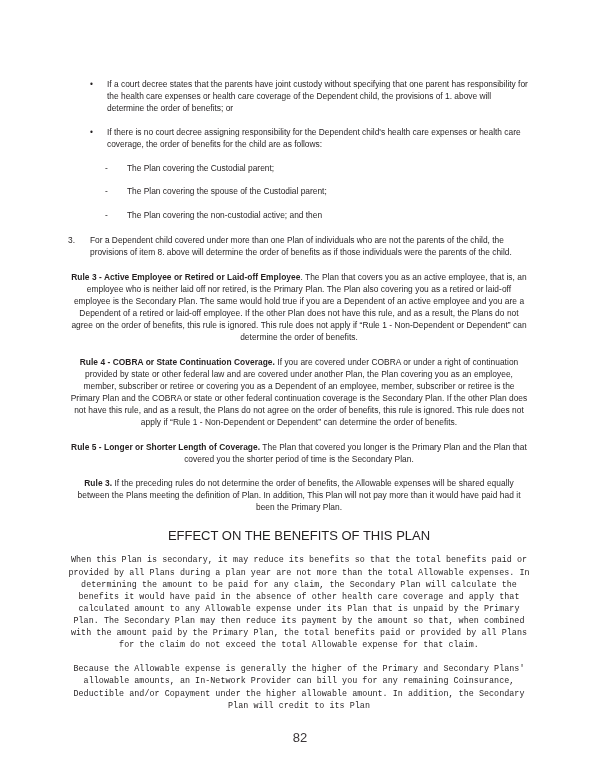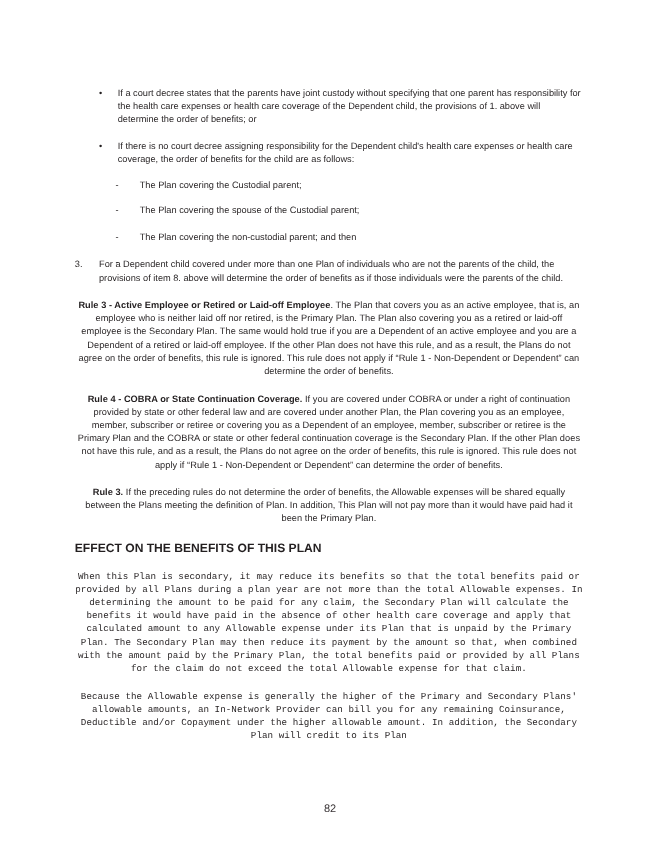--- a/index.html
+++ b/index.html
@@ -106,36 +106,37 @@
     top: 0;
     font-size: 8.4px;
     line-height: 12.05px;
   }
 
   
   .lead {
     font-weight: bold;
   }
   .section-heading {
-    font-size: 11px;
-    line-height: 12.05px;
-    font-weight: bold;
-    margin: 0;
-    color: #231f20;
+    font-size: 13px;
+    line-height: 12.05px;
+    font-weight: normal;
+    margin: 0;
+    color: #231f20;
+    text-align: center;
   }
   .section-heading.gap { margin-top: 16.5px; }
 
   
   .page-number {
     position: absolute;
     left: 0;
     top: 730px;
     width: 600px;
     text-align: center;
-    font-size: 10px;
+    font-size: 13px;
     color: #3a3537;
     font-family: "Liberation Sans", sans-serif;
   }
 </style>
 </head>
 <body>
 
 <div class="page">
   <div class="content">
 
@@ -154,21 +155,21 @@
       <li class="dash-item">
         <span class="dash-marker">-</span>
         <span>The Plan covering the Custodial parent;</span>
       </li>
       <li class="dash-item">
         <span class="dash-marker">-</span>
         <span>The Plan covering the spouse of the Custodial parent;</span>
       </li>
       <li class="dash-item">
         <span class="dash-marker">-</span>
-        <span>The Plan covering the non-custodial parent; and then</span>
+        <span>The Plan covering the non-custodial active; and then</span>
       </li>
       <li class="dash-item">
         <span class="dash-marker">-</span>
       </li>
     </ul>
 
     <ol class="num-list">
       <li class="num-item">
         <span class="num-marker">3.</span>
         <span>For a Dependent child covered under more than one Plan of individuals who are not the parents of the child, the provisions of item 8. above will determine the order of benefits as if those individuals were the parents of the child.</span>
@@ -176,20 +177,23 @@
     </ol>
 
     <p class="para gap-rule">
       <span class="lead">Rule 3 - Active Employee or Retired or Laid-off Employee</span><span>. The Plan that covers you as an active employee, that is, an employee who is neither laid off nor retired, is the Primary Plan. The Plan also covering you as a retired or laid-off employee is the Secondary Plan. The same would hold true if you are a Dependent of an active employee and you are a Dependent of a retired or laid-off employee. If the other Plan does not have this rule, and as a result, the Plans do not agree on the order of benefits, this rule is ignored. This rule does not apply if “Rule 1 - Non-Dependent or Dependent” can determine the order of benefits.</span>
     </p>
 
     <p class="para gap-rule">
       <span class="lead">Rule 4 - COBRA or State Continuation Coverage.</span><span> If you are covered under COBRA or under a right of continuation provided by state or other federal law and are covered under another Plan, the Plan covering you as an employee, member, subscriber or retiree or covering you as a Dependent of an employee, member, subscriber or retiree is the Primary Plan and the COBRA or state or other federal continuation coverage is the Secondary Plan. If the other Plan does not have this rule, and as a result, the Plans do not agree on the order of benefits, this rule is ignored. This rule does not apply if “Rule 1 - Non-Dependent or Dependent” can determine the order of benefits.</span>
     </p>
 
+    <p class="para gap-rule">
+      <span class="lead">Rule 5 - Longer or Shorter Length of Coverage.</span><span> The Plan that covered you longer is the Primary Plan and the Plan that covered you the shorter period of time is the Secondary Plan.</span>
+    </p>
 
     <p class="para gap-rule">
       <span class="lead">Rule 3.</span><span> If the preceding rules do not determine the order of benefits, the Allowable expenses will be shared equally between the Plans meeting the definition of Plan. In addition, This Plan will not pay more than it would have paid had it been the Primary Plan.</span>
     </p>
 
     <h2 class="section-heading gap">EFFECT ON THE BENEFITS OF THIS PLAN</h2>
 
     <p class="para gap-body">When this Plan is secondary, it may reduce its benefits so that the total benefits paid or provided by all Plans during a plan year are not more than the total Allowable expenses. In determining the amount to be paid for any claim, the Secondary Plan will calculate the benefits it would have paid in the absence of other health care coverage and apply that calculated amount to any Allowable expense under its Plan that is unpaid by the Primary Plan. The Secondary Plan may then reduce its payment by the amount so that, when combined with the amount paid by the Primary Plan, the total benefits paid or provided by all Plans for the claim do not exceed the total Allowable expense for that claim.</p>
 
     <p class="para gap-body">Because the Allowable expense is generally the higher of the Primary and Secondary Plans' allowable amounts, an In-Network Provider can bill you for any remaining Coinsurance, Deductible and/or Copayment under the higher allowable amount.  In addition, the Secondary Plan will credit to its Plan</p>

